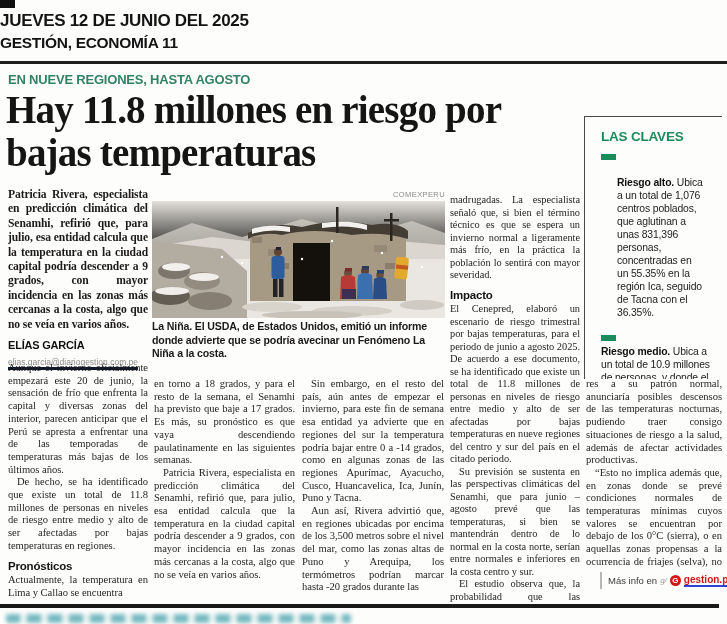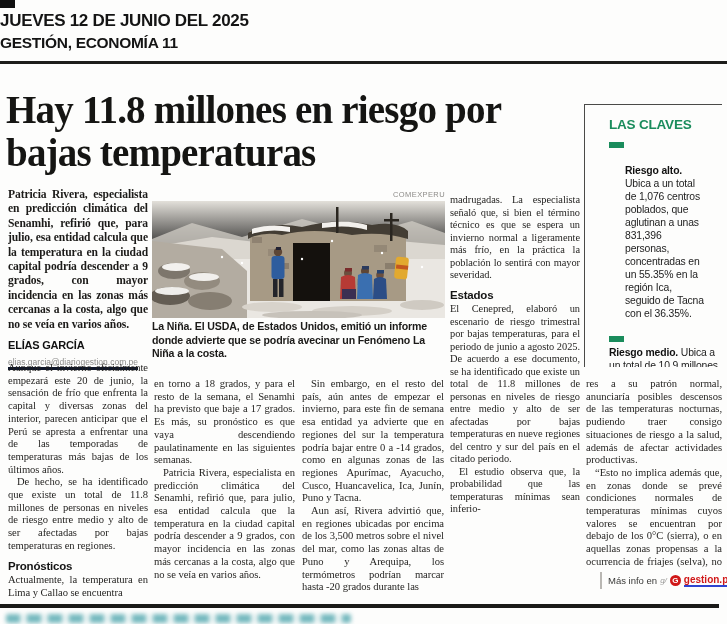--- a/index.html
+++ b/index.html
@@ -44,23 +44,23 @@
   .col p{margin:0;}
   .col p.ind{text-indent:9px;}
   .col h3{margin:7px 0 2px 0;font-family:"Liberation Sans",sans-serif;font-weight:700;
     font-size:11.5px;color:#141414;letter-spacing:-.2px;}
   .c1{left:8px;top:362px;width:140px;height:238px;}
   .c2{left:154px;top:378px;width:141px;height:222px;}
   .c3{left:302px;top:378px;width:142px;height:222px;}
   .c4{left:450px;top:194px;width:130px;height:410px;font-size:10.4px;line-height:12.5px;}
   .c5{left:586px;top:378px;width:136px;height:190px;}
   
-  .claves{position:absolute;left:584px;top:104px;width:138px;height:263px;
+  .claves{position:absolute;left:584px;top:116px;width:138px;height:263px;
     border-top:1px solid #4a4a48;border-left:1px solid #4a4a48;
-    padding:12px 2px 0 24px;box-sizing:border-box;overflow:hidden;
+    padding:12px 2px 0 16px;box-sizing:border-box;overflow:hidden;
     font-family:"Liberation Sans",sans-serif;}
   .claves .title{font-weight:700;font-size:13.5px;color:#1a8c5c;letter-spacing:-.2px;margin:0 0 10px 0;}
   .claves .dash{width:15px;height:6px;background:#1a8c5c;margin:8px 0 4px 0;}
   .claves .item{font-size:10.4px;line-height:13px;color:#222;letter-spacing:-.15px;}
   .claves .item b{font-weight:700;color:#111;}
   
   .moreinfo{position:absolute;left:600px;top:572px;width:122px;
     font-family:"Liberation Sans",sans-serif;font-size:9.5px;color:#3a3a38;
     border-left:2px solid #b9b7b3;padding:2px 0 2px 6px;display:flex;align-items:center;gap:3px;white-space:nowrap;}
   .moreinfo .gmark{font-style:italic;font-size:8px;color:#9a9a98;}
@@ -76,20 +76,21 @@
 
   <div class="corner-mark"></div>
 
   <div class="masthead">
     <div class="l1">JUEVES 12 DE JUNIO DEL 2025</div>
     <div class="l2">GESTIÓN, ECONOMÍA 11</div>
   </div>
 
   <div class="toprule"></div>
 
+  <div class="kicker">EN NUEVE REGIONES, HASTA AGOSTO</div>
 
   <h1 class="headline" style="margin:0;">Hay 11.8 millones en riesgo por bajas temperaturas</h1>
 
   <div class="intro">Patricia Rivera, especialista en predicción climática del Senamhi, refirió que, para julio, esa entidad calcula que la temperatura en la ciudad capital podría descender a 9 grados, con mayor incidencia en las zonas más cercanas a la costa, algo que no se veía en varios años.</div>
 
   <div class="byline">
     <div class="name">ELÍAS GARCÍA</div>
     <a class="email">elias.garcia@diariogestion.com.pe</a>
   </div>
 
@@ -183,22 +184,23 @@
     <p class="ind">Patricia Rivera, especialista en predicción climática del Senamhi, refirió que, para julio, esa entidad calcula que la temperatura en la ciudad capital podría descender a 9 grados, con mayor incidencia en las zonas más cercanas a la costa, algo que no se veía en varios años.</p>
   </div>
 
   <div class="col c3">
     <p class="ind">Sin embargo, en el resto del país, aún antes de empezar el invierno, para este fin de semana esa entidad ya advierte que en regiones del sur la temperatura podría bajar entre 0 a -14 grados, como en algunas zonas de las regiones Apurímac, Ayacucho, Cusco, Huancavelica, Ica, Junín, Puno y Tacna.</p>
     <p class="ind">Aun así, Rivera advirtió que, en regiones ubicadas por encima de los 3,500 metros sobre el nivel del mar, como las zonas altas de Puno y Arequipa, los termómetros podrían marcar hasta -20 grados durante las</p>
   </div>
 
   <div class="col c4">
     <p>madrugadas. La especialista señaló que, si bien el término técnico es que se espera un invierno normal a ligeramente más frío, en la práctica la población lo sentirá con mayor severidad.</p>
-    <h3>Estados</h3>
+    <h3>Impacto</h3>
     <p>El Cenepred, elaboró un escenario de riesgo trimestral por bajas temperaturas, para el periodo de junio a agosto 2025. De acuerdo a ese documento, se ha identificado que existe un total de 11.8 millones de personas en niveles de riesgo entre medio y alto de ser afectadas por bajas temperaturas en nueve regiones del centro y sur del país en el citado periodo.</p>
+    <p class="ind">Su previsión se sustenta en las perspectivas climáticas del Senamhi, que para junio –agosto prevé que las temperaturas, si bien se mantendrán dentro de lo normal en la costa norte, serían entre normales e inferiores en la costa centro y sur.</p>
     <p class="ind">El estudio observa que, la probabilidad que las temperaturas mínimas sean inferio-</p>
   </div>
 
   <div class="col c5">
     <p>res a su patrón normal, anunciaría posibles descensos de las temperaturas nocturnas, pudiendo traer consigo situaciones de riesgo a la salud, además de afectar actividades productivas.</p>
     <p class="ind">“Esto no implica además que, en zonas donde se prevé condiciones normales de temperaturas mínimas cuyos valores se encuentran por debajo de los 0°C (sierra), o en aquellas zonas propensas a la ocurrencia de friajes (selva), no presenten afectación”, advierte.</p>
   </div>
 
   <div class="claves">
     <p class="title">LAS CLAVES</p>

